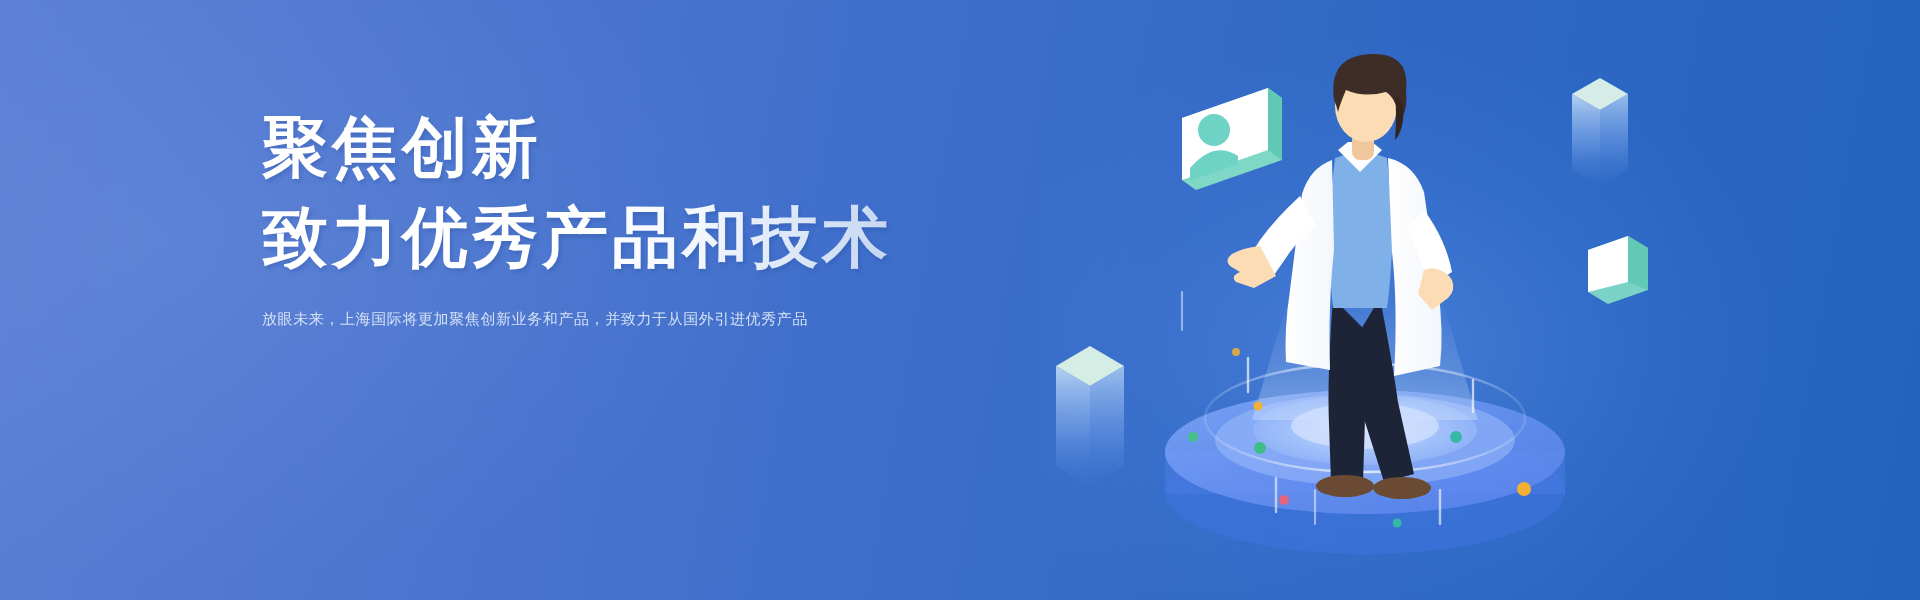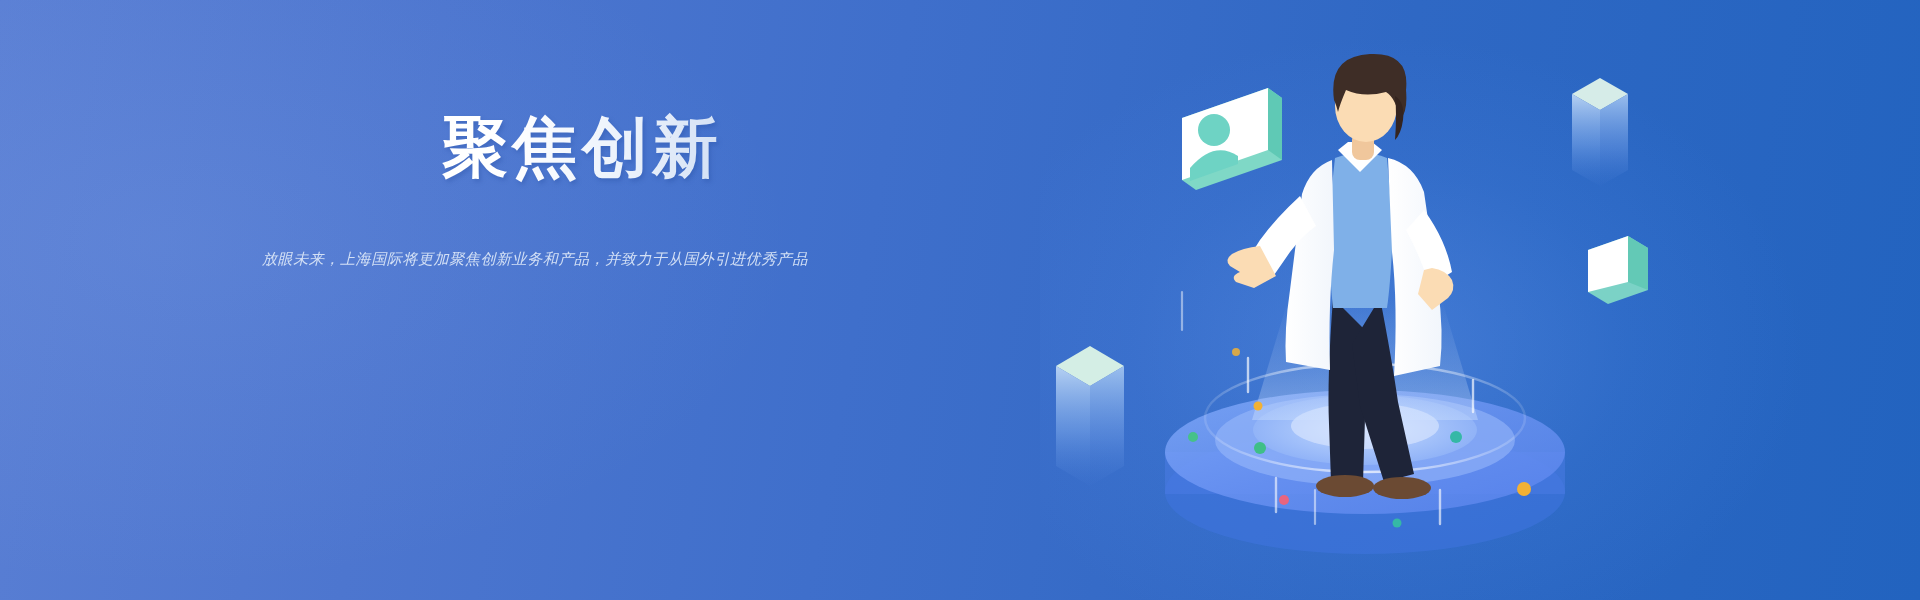--- a/index.html
+++ b/index.html
@@ -48,39 +48,37 @@
     letter-spacing: 4px;
     line-height: 86px;
     margin: 0;
     white-space: nowrap;
     background: linear-gradient(95deg, #ffffff 0%, #ffffff 38%, #eaf1fb 58%, #c9d9f2 78%, #b3c9ec 100%);
     -webkit-background-clip: text;
     background-clip: text;
     color: transparent;
     -webkit-text-fill-color: transparent;
     filter: drop-shadow(2px 3px 2px rgba(30,70,150,0.28));
-    text-align: center;
   }
   .headline.line2 {
     margin-top: 4px;
     background: linear-gradient(95deg, #ffffff 0%, #ffffff 50%, #f2f6fd 68%, #d8e4f6 86%, #c2d4f0 100%);
     -webkit-background-clip: text;
     background-clip: text;
     color: transparent;
     -webkit-text-fill-color: transparent;
   }
   .subcopy {
-    margin-top: 56px;
+    margin-top: 26px;
     font-size: 15px;
     line-height: 26px;
     color: #d3e0f5;
     letter-spacing: 0.6px;
     max-width: 590px;
     font-weight: 400;
-    font-style: italic;
   }
   .subcopy div { white-space: nowrap; }
 
   
   .illus {
     position: absolute;
     left: 0; top: 0;
     width: 1920px;
     height: 600px;
     pointer-events: none;
@@ -221,18 +219,19 @@
 
       <ellipse cx="1366" cy="106" rx="31" ry="36" fill="#fbdcb4"></ellipse>
 
       <path d="M1334 100 q-6 -44 36 -46 40 -2 36 36 2 22 -6 30 -4 -22 -14 -28 -22 6 -40 -2 -6 14 -8 22 -2 -8 -4 -12 z" fill="#3e2d26"></path>
       <path d="M1395 96 q10 6 8 24 -2 14 -8 20 2 -26 0 -44 z" fill="#34241f"></path>
     </g>
   </svg>
 
   <div class="copy">
     <h1 class="headline line1">聚焦创新</h1>
+    <h1 class="headline line2">致力优秀产品和技术</h1>
     <div class="subcopy">
       <div>放眼未来，上海国际将更加聚焦创新业务和产品，并致力于从国外引进优秀产品</div>
     </div>
   </div>
 
 </div>
 
 </body></html>

